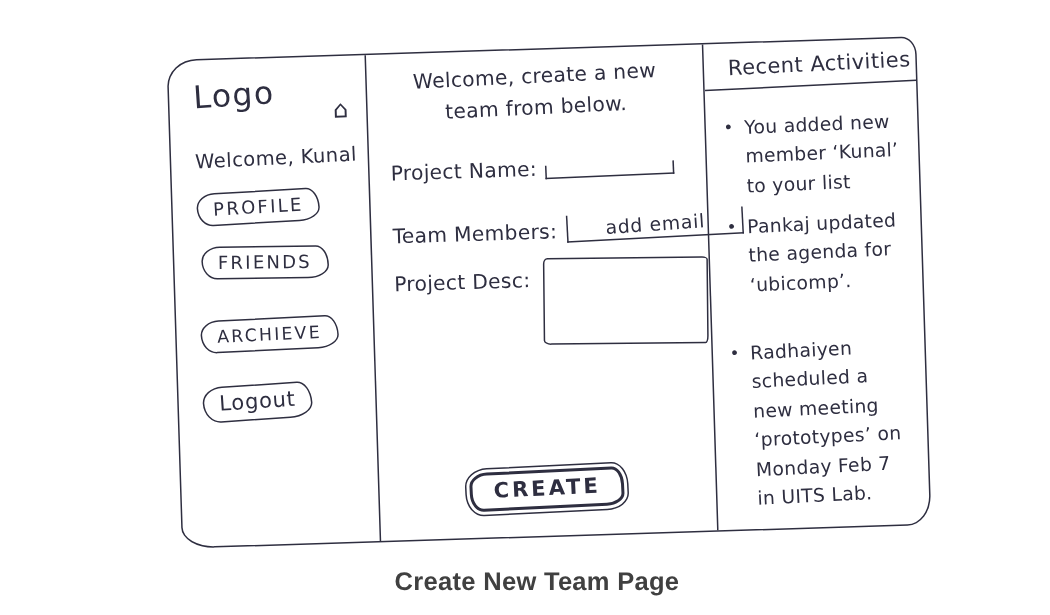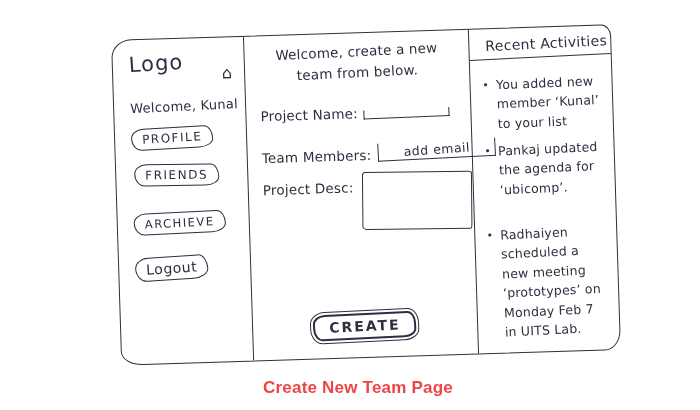--- a/index.html
+++ b/index.html
@@ -77,21 +77,21 @@
     border-bottom:1.5px solid var(--ink);margin:0 -10px 0 -12px;padding-left:16px;
   }
   .act{display:flex;gap:7px;line-height:1.55;letter-spacing:.2px;}
   .act .bullet{font-size:11px;line-height:1.8;}
   .a0{margin-top:16px;transform:rotate(-.6deg);}
   .a1{margin-top:8px;transform:rotate(-.8deg);}
   .a2{margin-top:26px;transform:rotate(-1deg);}
   
   .caption{
     position:absolute;left:0;right:0;top:378px;text-align:center;
-    font-family:"Liberation Sans",sans-serif;font-weight:bold;font-size:17px;color:#ef4444;
+    font-family:"Liberation Sans",sans-serif;font-weight:bold;font-size:17px;color:#404040;
     letter-spacing:.2px;
     margin-left:16px;
   }
 </style>
 </head>
 <body>
 
 <div class="stage">
 
   <div class="frame">

